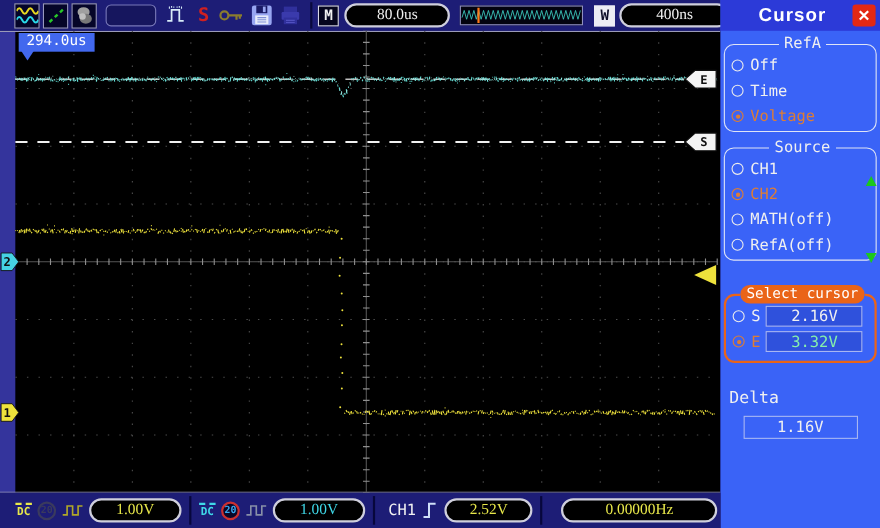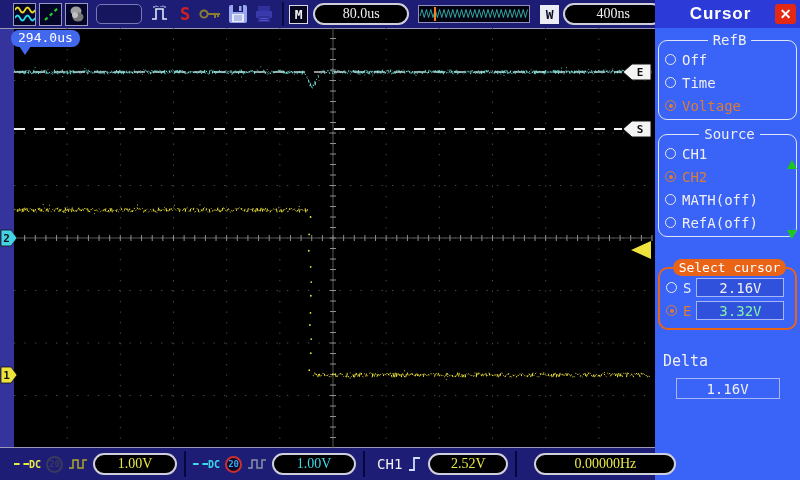--- a/index.html
+++ b/index.html
@@ -16,21 +16,21 @@
   .mwbox{width:19px;height:19px;display:flex;align-items:center;justify-content:center;font:bold 13px "DejaVu Sans Mono",monospace;flex:0 0 auto}
   #m-box{background:#05051e;border:1px solid #d8d8e8;color:#f0f0f0;margin-right:5px}
   #w-box{background:#ececf4;border:1px solid #ececf4;color:#10102a;margin:0 4px}
   .oval{height:22px;border:2px solid #cfcfdc;border-radius:12px;background:#000;display:flex;align-items:center;justify-content:center;font-family:Liberation Serif, serif;font-size:14px;color:#f0f0f0;flex:0 0 auto}
   #m-oval{width:96px}
   #w-oval{width:100px}
   #membar{width:112px;height:18px;border:1px solid #8f8fc0;background:#03030f;margin:0 6px 0 9px;flex:0 0 auto}
 
   
   #scope-svg{position:absolute;left:0;top:28px;display:block}
-  #trigpos{position:absolute;left:11px;top:30px;height:17px;line-height:16px;background:#4268ee;color:#fff;font:13px "DejaVu Sans Mono",monospace;padding:0 7px;border-radius:8px;z-index:3}
+  #trigpos{position:absolute;left:17px;top:30px;height:17px;line-height:16px;background:#4268ee;color:#fff;font:13px "DejaVu Sans Mono",monospace;padding:0 7px;border-radius:0;z-index:3}
   #trigpos-arrow{position:absolute;left:19px;top:46px;width:0;height:0;border-left:6px solid transparent;border-right:6px solid transparent;border-top:9px solid #4268ee;z-index:3}
 
   
   #sidebar{position:absolute;left:655px;top:0;width:145px;height:480px;background:#3a63f7}
   #sidebar-header{height:28px;background:#2c3ad8;position:relative;display:flex;align-items:center;justify-content:center}
   #sidebar-title{color:#fff;font:bold 17px "Liberation Sans",sans-serif;letter-spacing:1px;margin-right:14px}
   #close-btn{position:absolute;right:4px;top:4px;width:21px;height:20px;background:#e32814;border-radius:3px;color:#fff;display:flex;align-items:center;justify-content:center;font:bold 14px "Liberation Sans",sans-serif;cursor:pointer}
   fieldset{margin:4px 3px 0 3px;border:1px solid #dfe4f6;border-radius:9px;padding:0 2px 2px 6px;position:relative}
   legend{margin:0 auto;padding:0 5px;color:#f0f0f0;font:14px "DejaVu Sans Mono",monospace;text-align:center}
   #source-fieldset{margin-top:6px}
@@ -43,21 +43,21 @@
   #cursor-fieldset legend{background:#ea6418;color:#fff;border-radius:10px;padding:1px 6px;font-size:13px}
   .vbox{width:88px;height:19px;margin-left:5px;border:1px solid #a8b6f2;background:#2f51dc;display:flex;align-items:center;justify-content:center;font:14px "DejaVu Sans Mono",monospace;color:#f0f0f0}
   .srow.sel .vbox{color:#86efac}
   #delta-label{margin:22px 0 0 8px;color:#f0f0f0;font:15px "DejaVu Sans Mono",monospace}
   #delta-box{margin:8px auto 0;width:104px;height:21px;border:1px solid #a8b6f2;display:flex;align-items:center;justify-content:center;font:14px "DejaVu Sans Mono",monospace;color:#f0f0f0}
   .arrow-up{position:absolute;right:3px;top:160px;width:0;height:0;border-left:5px solid transparent;border-right:5px solid transparent;border-bottom:9px solid #1cc81c;cursor:pointer}
   .arrow-down{position:absolute;right:3px;top:230px;width:0;height:0;border-left:5px solid transparent;border-right:5px solid transparent;border-top:9px solid #1cc81c;cursor:pointer}
 
   
   #statusbar{position:absolute;left:0;top:448px;width:655px;height:32px;background:#1d1d76;display:flex;align-items:center;padding-left:14px}
-  .coup{display:flex;flex-direction:row;align-items:center;margin-right:5px;flex:0 0 auto}
+  .coup{display:flex;flex-direction:column;align-items:center;margin-right:5px;flex:0 0 auto}
   .coup .cbar{width:15px;border-top:2px dashed currentColor;margin-bottom:1px}
   .coup .ctxt{font:bold 10px "DejaVu Sans Mono",monospace}
   .bw{width:17px;height:17px;border-radius:50%;border:2px solid;display:flex;align-items:center;justify-content:center;font:bold 9px "DejaVu Sans Mono",monospace;margin-right:5px;flex:0 0 auto}
   .bw.dim{border-color:#3a3a5e;color:#3a3a5e}
   .bw.on{border-color:#cc3030;color:#38a8f0;background:#08082a}
   .sqw{display:flex;align-items:center;margin-right:5px;flex:0 0 auto}
   .ch-oval{width:84px}
   .yel{color:#e8e84a}
   .cyn{color:#3fd8e8}
   .vsep{width:2px;height:26px;background:#07073c;margin:0 7px;flex:0 0 auto}
@@ -286,21 +286,21 @@
 <div id="trigpos">294.0us</div>
 <div id="trigpos-arrow"></div>
 
 <div id="sidebar">
   <div id="sidebar-header">
     <span id="sidebar-title">Cursor</span>
     <span id="close-btn">✕</span>
   </div>
 
   <fieldset id="type-fieldset">
-    <legend>RefB</legend>
+    <legend>RefA</legend>
     <div class="srow">
       <span class="radio"></span>
       <span>Off</span>
     </div>
     <div class="srow">
       <span class="radio"></span>
       <span>Time</span>
     </div>
     <div class="srow sel">
       <span class="radio"></span>

